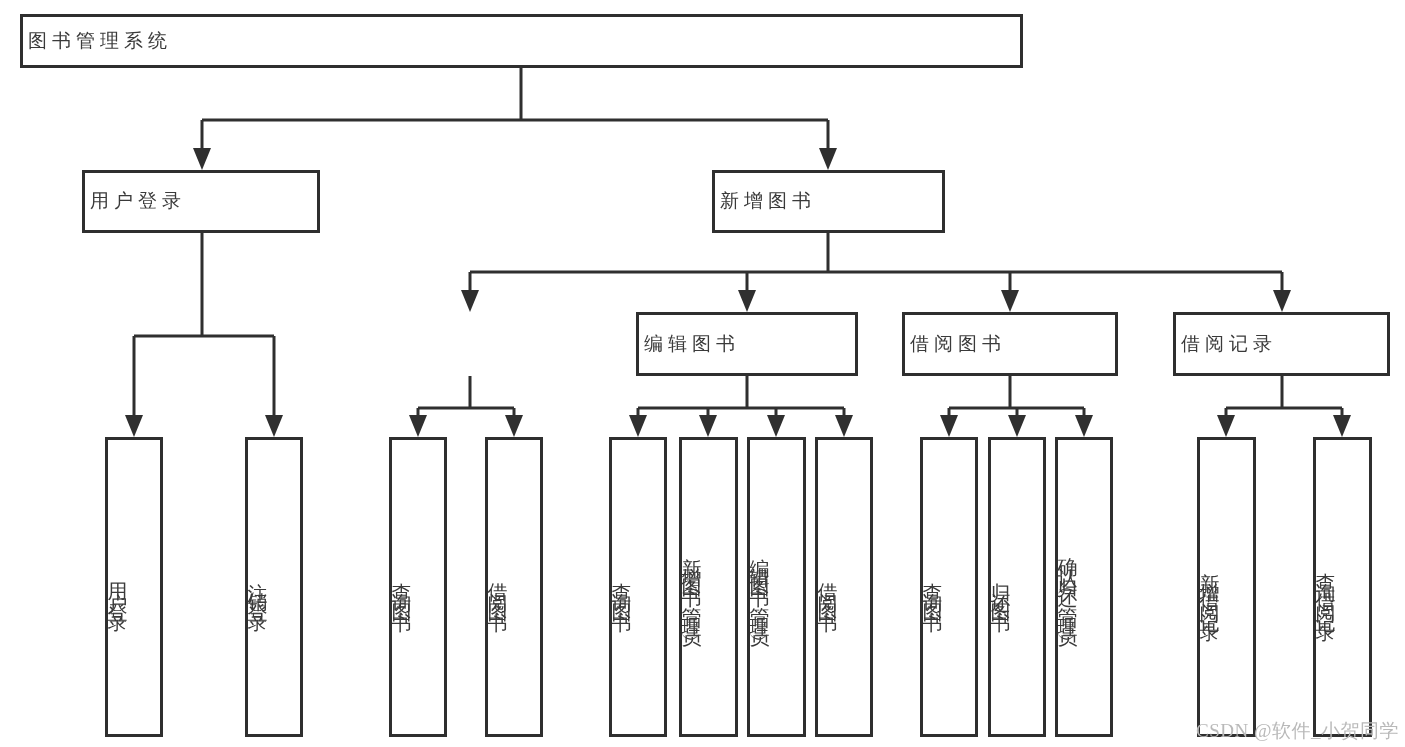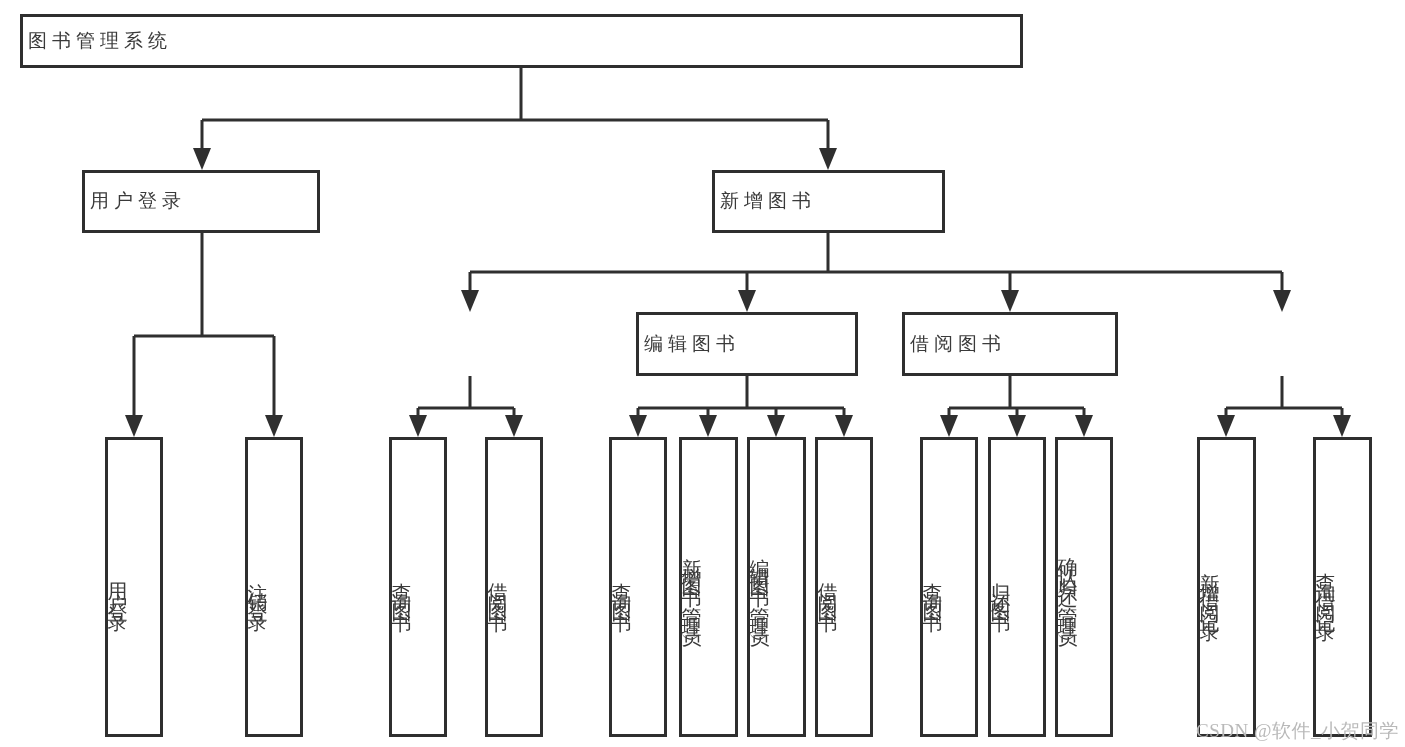--- a/index.html
+++ b/index.html
@@ -141,20 +141,23 @@
   <div class="node" style="left:712px;top:170px;width:233px;height:63px">
     <span class="lbl">新增图书</span>
   </div>
 
   <div class="node" style="left:636px;top:312px;width:222px;height:64px">
     <span class="lbl">编辑图书</span>
   </div>
   <div class="node" style="left:902px;top:312px;width:216px;height:64px">
     <span class="lbl">借阅图书</span>
   </div>
+  <div class="node" style="left:1173px;top:312px;width:217px;height:64px">
+    <span class="lbl">借阅记录</span>
+  </div>
 
   <div class="node v" style="left:105px;top:437px;width:58px;height:300px">
     <span class="lbl">用户登录</span>
   </div>
   <div class="node v" style="left:245px;top:437px;width:58px;height:300px">
     <span class="lbl">注销登录</span>
   </div>
 
   <div class="node v" style="left:389px;top:437px;width:58px;height:300px">
     <span class="lbl">查询图书</span>

